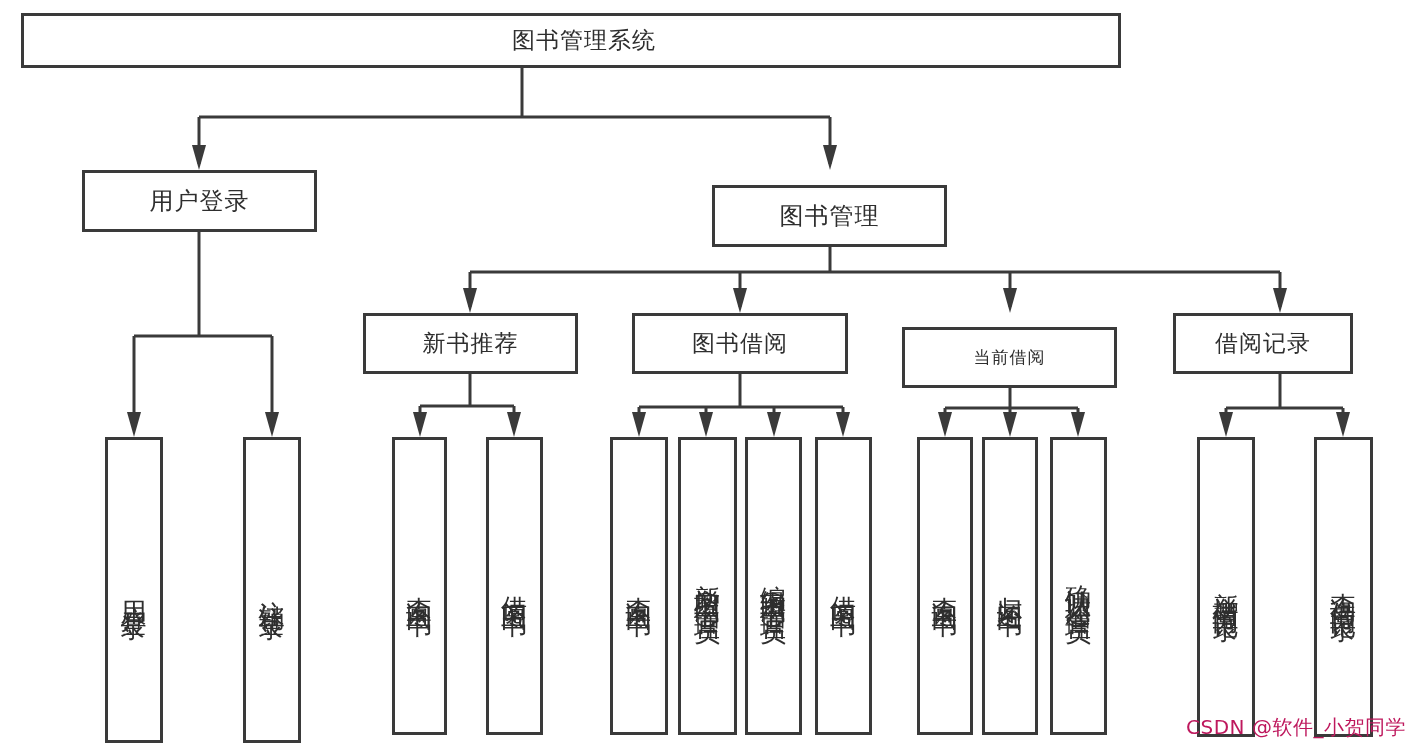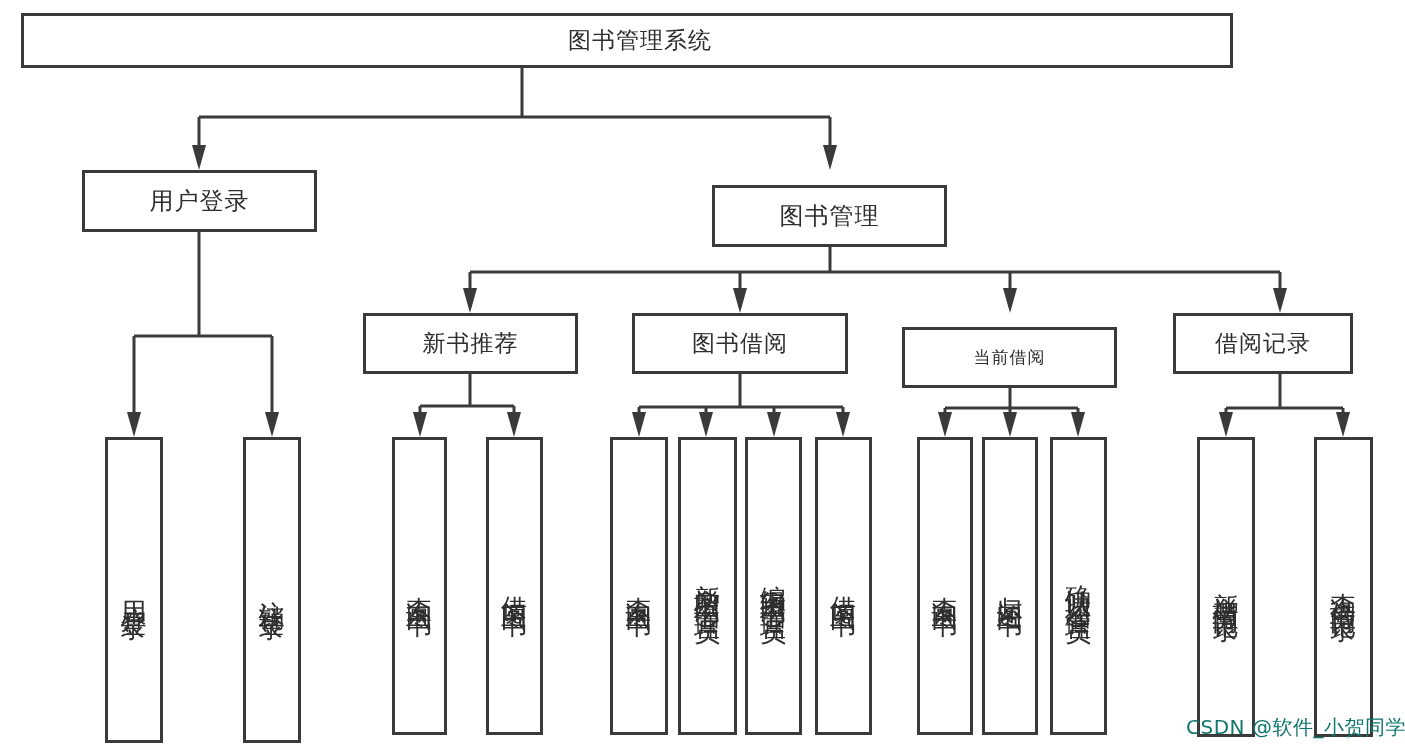--- a/index.html
+++ b/index.html
@@ -32,40 +32,40 @@
     align-items: center;
     justify-content: center;
     text-align: center;
     line-height: 1.2;
   }
   .h-node {
     font-size: 24px;
     letter-spacing: 1px;
   }
   .root-node {
-    left: 21px; top: 13px; width: 1212px; height: 55px;
+    left: 21px; top: 13px; width: 1100px; height: 55px;
     font-size: 23px;
     padding-left: 26px;
   }
   .leaf {
     top: 437px;
     writing-mode: vertical-rl;
     text-orientation: mixed;
     font-size: 26px;
     letter-spacing: 5px;
     line-height: 1;
     padding: 4px 0;
   }
   .watermark {
     position: absolute;
     left: 1186px;
     top: 714px;
     width: 212px;
     font-size: 20px;
-    color: #0f766e;
+    color: #be185d;
     white-space: nowrap;
     letter-spacing: 0.5px;
     z-index: 3;
   }
 </style>
 </head>
 <body>
 
 <div class="stage">
 

